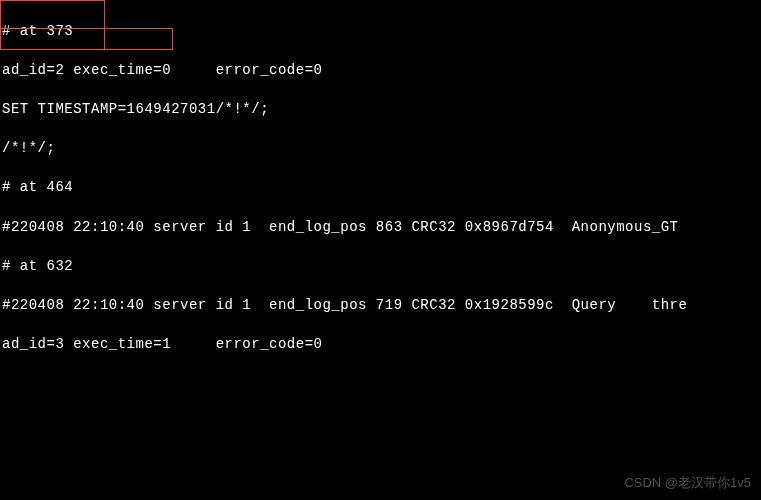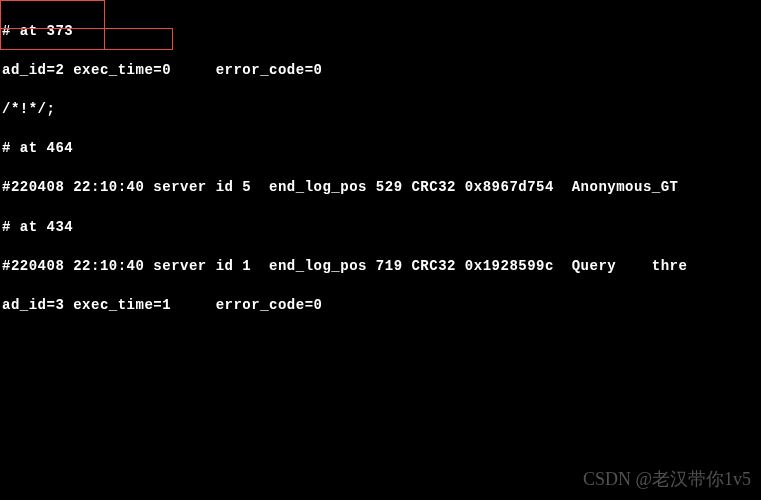--- a/index.html
+++ b/index.html
@@ -18,21 +18,20 @@
       overflow: hidden;
       position: relative;
       padding: 2px;
     }
     .terminal {
       white-space: pre;
       letter-spacing: 0.5px;
     }
     .line {
       display: block;
-      font-weight: bold;
     }
     .highlight-box {
       position: absolute;
       border: 1px solid #e74c3c;
       pointer-events: none;
     }
     .box1 {
       top: 0px;
       left: 0px;
       width: 105px;
@@ -42,35 +41,36 @@
       top: 28px;
       left: 0px;
       width: 173px;
       height: 22px;
     }
     .watermark {
       position: absolute;
       bottom: 8px;
       right: 10px;
       color: #888;
-      font-size: 18px;
+      font-size: 13px;
       opacity: 0.6;
-      font-family: Liberation Serif, serif;
+      font-family: Liberation Sans, sans-serif;
     }
   </style>
 </head>
 <body>
 
 <div class="terminal">
 <span class="line"># at 373</span>
 <span class="line">ad_id=2 exec_time=0     error_code=0</span>
+<span class="line">SET TIMESTAMP=1649427031/*!*/;</span>
 <span class="line">/*!*/;</span>
 <span class="line"># at 464</span>
-<span class="line">#220408 22:10:40 server id 5  end_log_pos 529 CRC32 0x8967d754  Anonymous_GT</span>
-<span class="line"># at 434</span>
+<span class="line">#220408 22:10:40 server id 1  end_log_pos 863 CRC32 0x8967d754  Anonymous_GT</span>
+<span class="line"># at 632</span>
 <span class="line">#220408 22:10:40 server id 1  end_log_pos 719 CRC32 0x1928599c  Query    thre</span>
 <span class="line">ad_id=3 exec_time=1     error_code=0</span>
 
 
 
 
 
 
 
 

